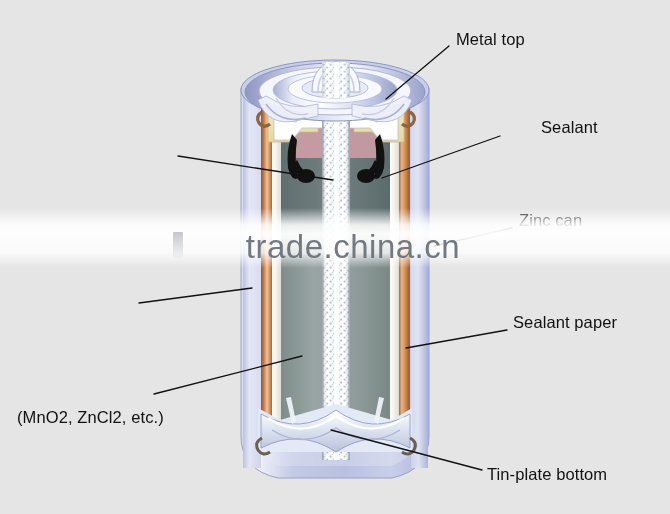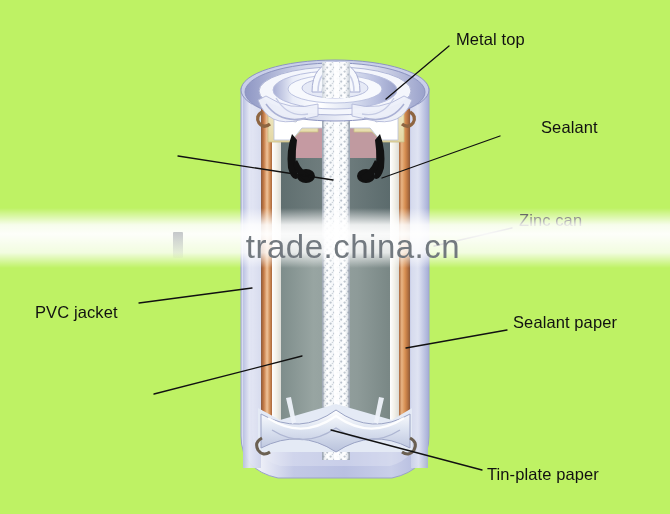--- a/index.html
+++ b/index.html
@@ -8,21 +8,21 @@
     padding: 0;
     background: #ffffff;
   }
   body {
     font-family: "Liberation Sans", sans-serif;
   }
   #stage {
     position: relative;
     width: 670px;
     height: 514px;
-    background: #bef264;
+    background: #e5e5e5;
     overflow: hidden;
   }
   #diagram-svg {
     position: absolute;
     left: 0;
     top: 0;
     width: 670px;
     height: 514px;
   }
   .callout-label {
@@ -294,25 +294,25 @@
   </svg>
 
   <div class="callout-label" id="label-metal-top" style="left:456px; top:30px;">Metal top</div>
 
   <div class="callout-label" id="label-sealant" style="left:505px; top:118px;margin-left:36px;">Sealant</div>
 
   <div class="callout-label" id="label-zinc-can" style="left:519px; top:211px;">Zinc can</div>
 
   <div class="callout-label" id="label-coated-paper" style="left:513px; top:313px;">Sealant paper</div>
 
-  <div class="callout-label" id="label-tin-plate-bottom" style="left:487px; top:465px;">Tin-plate paper</div>
-
-
-  <div class="callout-label" id="label-pvc-jacket" style="left:35px; top:303px;">PVC jacket</div>
-
-
+  <div class="callout-label" id="label-tin-plate-bottom" style="left:487px; top:465px;">Tin-plate bottom</div>
+
+
+
+
+  <div class="callout-label" id="label-anode-formula" style="left:17px; top:408px;">(MnO2, ZnCl2, etc.)</div>
 
   <div class="wash" id="wash-upper"></div>
   <div class="wash" id="wash-lower"></div>
   <div id="watermark-mark"></div>
   <div id="watermark">trade.china.cn</div>
 
 </div>
 
 </body></html>

